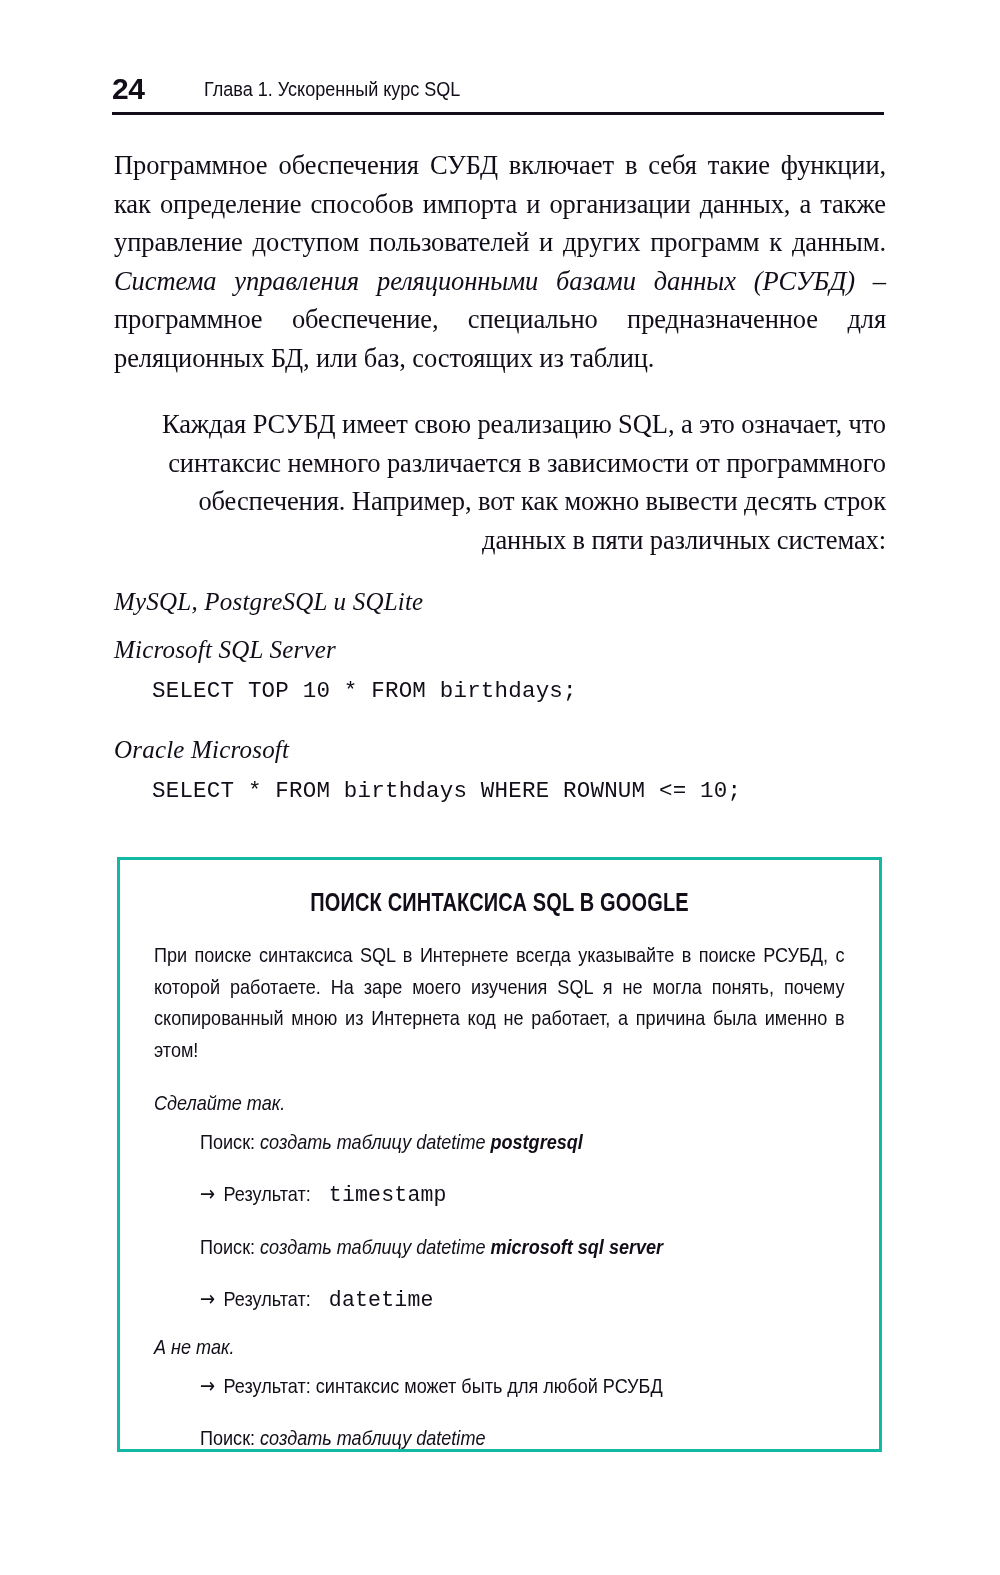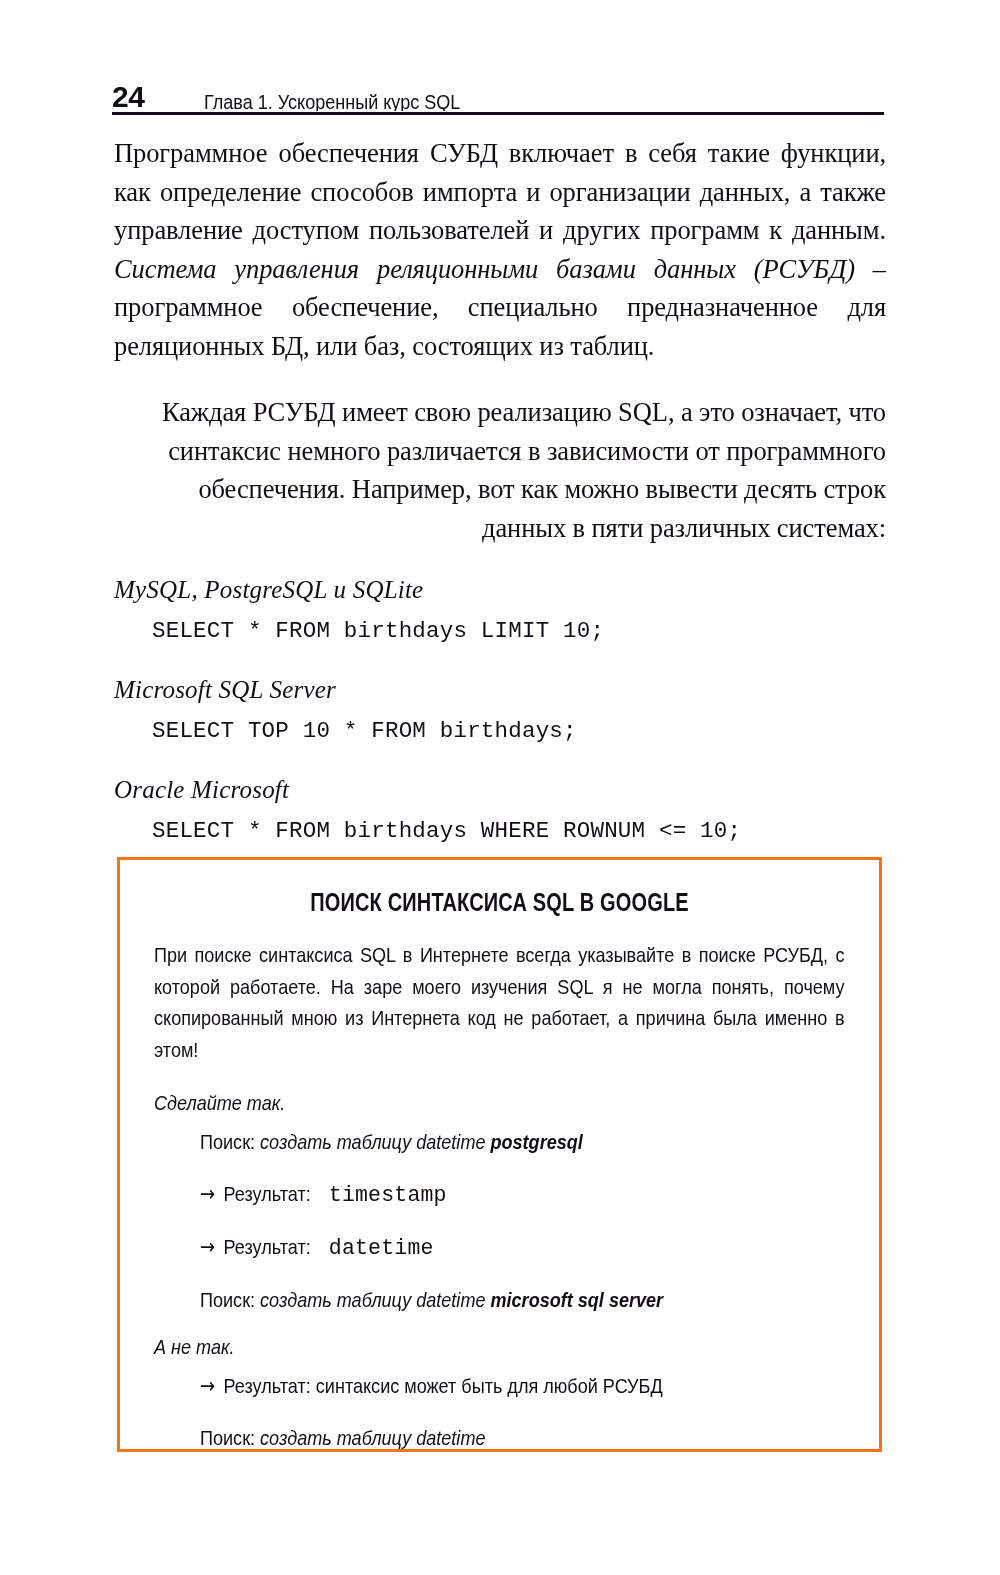--- a/index.html
+++ b/index.html
@@ -24,21 +24,21 @@
   }
 
   
   .runhead {
     position: absolute;
     left: 112px;
     top: 66px;
     width: 772px;
     height: 46px;
     display: flex;
-    align-items: flex-end;
+    align-items: center;
   }
   .folio {
     font-family: "Liberation Sans", "DejaVu Sans", sans-serif;
     font-weight: 700;
     font-size: 30px;
     letter-spacing: -0.5px;
     line-height: 1;
     color: #120d18;
     width: 92px;
     flex: 0 0 92px;
@@ -61,21 +61,21 @@
     height: 3px;
     background: #120d18;
     border-top: 1px solid #ffffff;
     box-sizing: content-box;
   }
 
   
   .body-col {
     position: absolute;
     left: 114px;
-    top: 134px;
+    top: 146px;
     width: 772px;
   }
   p.para {
     margin: 0 0 26px 0;
     font-size: 26.5px;
     line-height: 38.5px;
     text-align: justify;
     text-justify: inter-word;
     hyphens: manual;
     letter-spacing: -0.1px;
@@ -102,21 +102,21 @@
     white-space: pre;
   }
 
   
   .callout {
     position: absolute;
     left: 117px;
     top: 857px;
     width: 765px;
     height: 595px;
-    border: 3px solid #f97316;
+    border: 3px solid #14b8a6;
     box-sizing: border-box;
     background: #ffffff;
   }
   .callout-inner {
     padding: 27px 34px 0 34px;
   }
   .callout-title {
     text-align: center;
     font-family: "Liberation Sans", "DejaVu Sans", sans-serif;
     font-weight: 700;
@@ -187,21 +187,20 @@
   </div>
   <div class="runhead-rule"></div>
 
   <div class="body-col">
 
     <p class="para"><span>Программное обеспечения СУБД включает в себя такие функции, как определение способов импорта и организации данных, а также управление доступом пользователей и других программ к данным. </span><em>Система управления реляционными базами данных (РСУБД)</em><span> – программное обеспечение, специально предназначенное для реляционных БД, или баз, состоящих из таблиц.</span></p>
 
     <p class="para last-left">Каждая РСУБД имеет свою реализацию SQL, а это означает, что синтаксис немного различается в зависимости от программного обеспечения. Например, вот как можно вывести десять строк данных в пяти различных системах:</p>
 
     <h3 class="sys">MySQL, PostgreSQL и SQLite</h3>
-    <pre class="code">SELECT * FROM birthdays LIMIT 10;</pre>
 
     <h3 class="sys">Microsoft SQL Server</h3>
     <pre class="code">SELECT TOP 10 * FROM birthdays;</pre>
 
     <h3 class="sys">Oracle Microsoft</h3>
     <pre class="code">SELECT * FROM birthdays WHERE ROWNUM &lt;= 10;</pre>
   </div>
 
   <div class="callout">
     <div class="callout-inner">
@@ -212,24 +211,24 @@
       <div class="lead-in grp">Сделайте так.</div>
 
       <div class="ex-line">
         <span class="sx"><span>Поиск:</span> <span class="q"><span>создать таблицу datetime </span><b>postgresql</b></span></span>
       </div>
       <div class="ex-line">
         <span class="sx"><span class="arrow">→</span> <span>Результат:</span> </span><span class="mono">timestamp</span>
       </div>
 
       <div class="ex-line">
+        <span class="sx"><span>Поиск:</span> <span class="q"><span>создать таблицу datetime </span><b>microsoft sql server</b></span></span>
+      </div>
+      <div class="ex-line">
         <span class="sx"><span class="arrow">→</span> <span>Результат:</span> </span><span class="mono">datetime</span>
-      </div>
-      <div class="ex-line">
-        <span class="sx"><span>Поиск:</span> <span class="q"><span>создать таблицу datetime </span><b>microsoft sql server</b></span></span>
       </div>
 
       <div class="lead-in grp grp2">А не так.</div>
 
       <div class="ex-line">
         <span class="sx"><span class="arrow">→</span> <span>Результат:</span> <span>синтаксис может быть для любой РСУБД</span></span>
       </div>
       <div class="ex-line">
         <span class="sx"><span>Поиск:</span> <span class="q"><span>создать таблицу datetime</span></span></span>
       </div>

